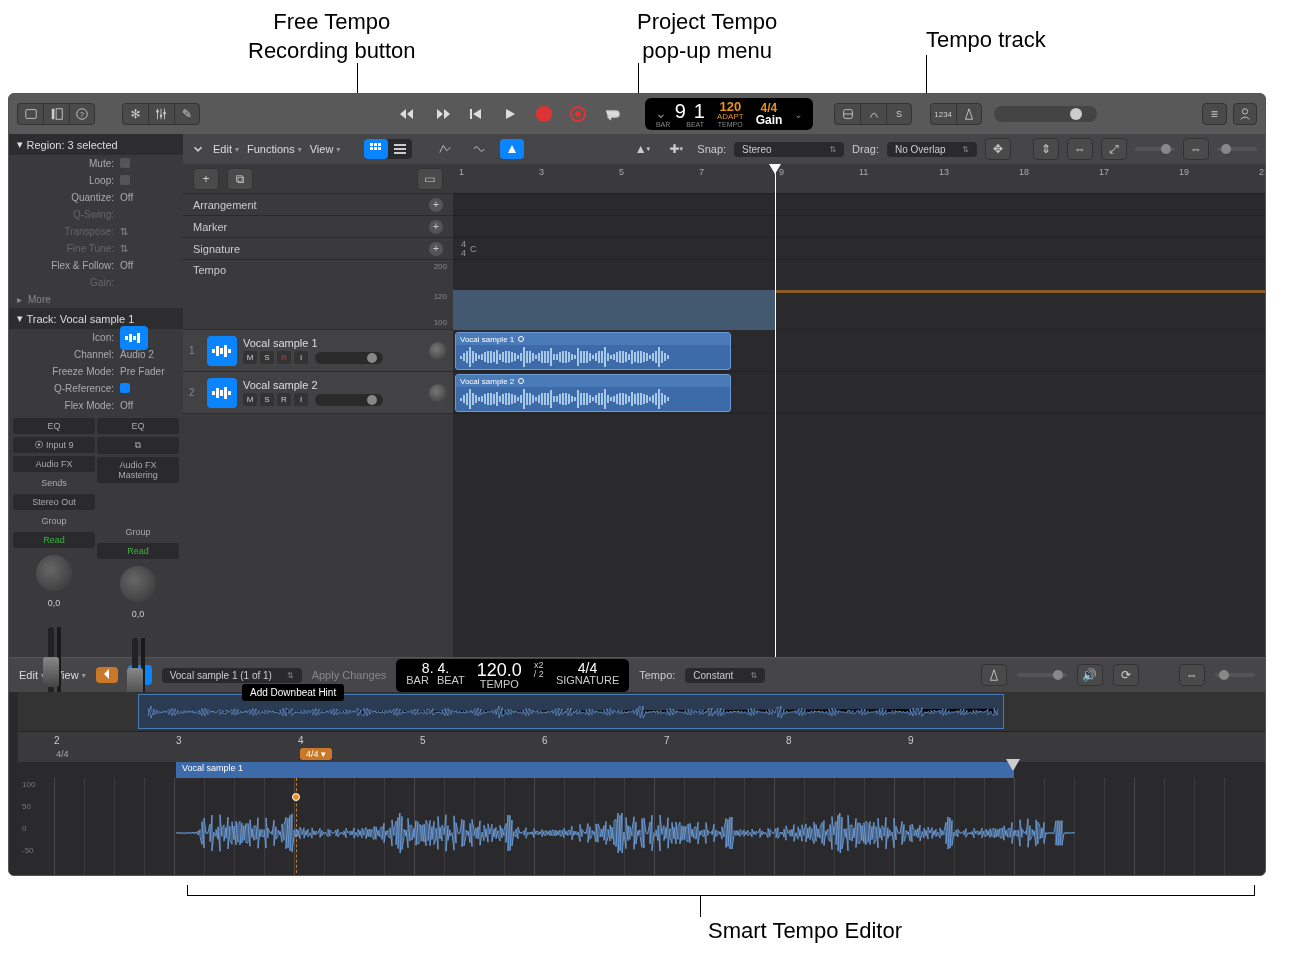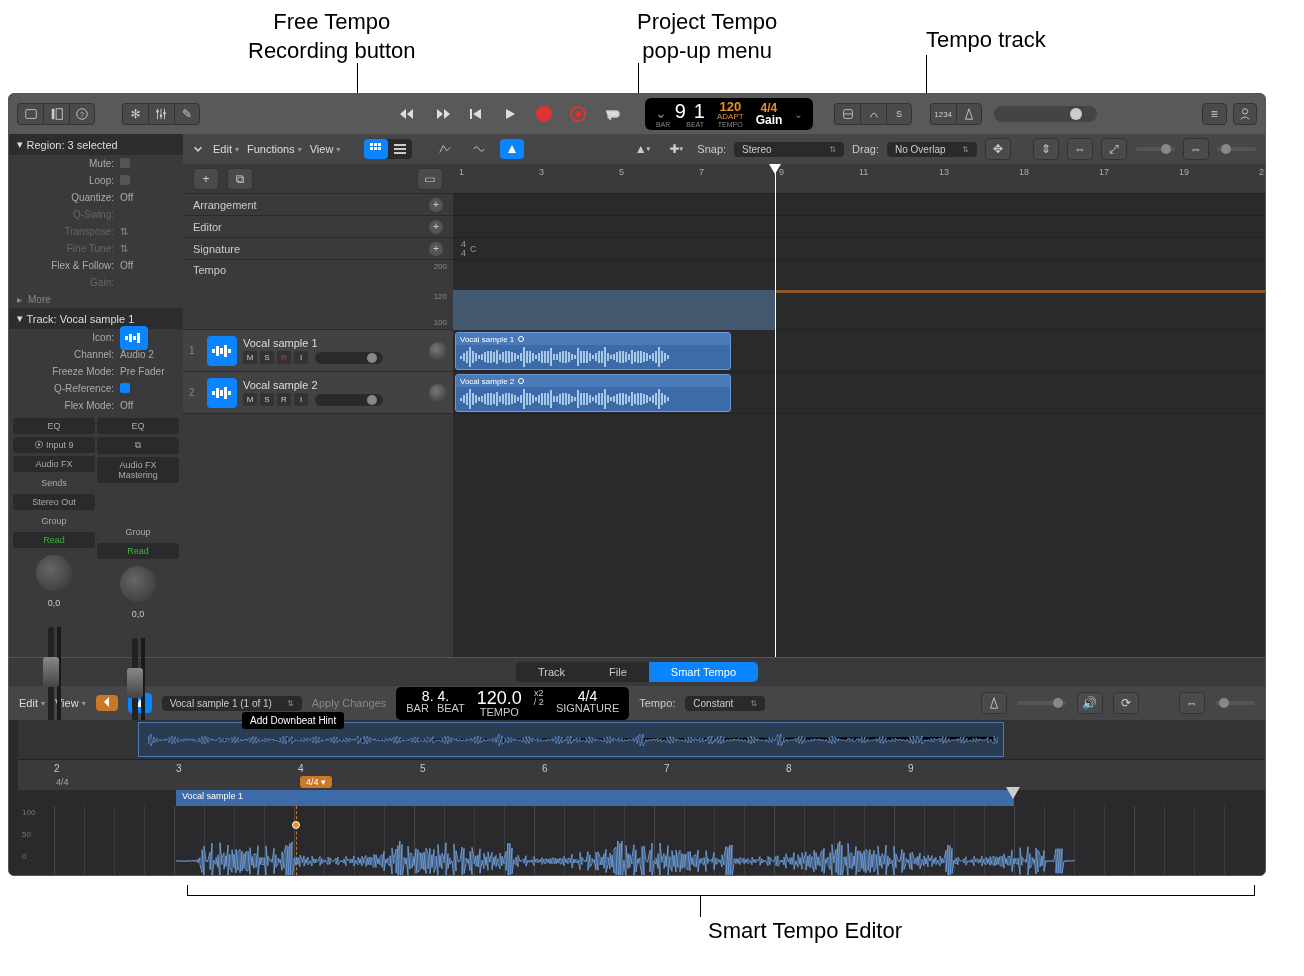--- a/index.html
+++ b/index.html
@@ -491,21 +491,21 @@
               <div class="tb-btn">+</div>
               <div class="tb-btn">⧉</div>
             </div>
             <div class="tb-btn">▭</div>
           </div>
           <div class="th-row">
               <span>Arrangement</span>
               <span class="th-add">+</span>
             </div>
           <div class="th-row">
-              <span>Editor</span>
+              <span>Marker</span>
               <span class="th-add">+</span>
             </div>
           <div class="th-row">
               <span>Signature</span>
               <span class="th-add">+</span>
             </div>
           <div class="th-row th-tempo-vals" style="align-items:flex-start;padding-top:4px;position:relative">
             <span>Tempo</span>
             <span style="position:absolute;right:6px;top:2px;font-size:8px;color:#888">200</span>
             <span style="position:absolute;right:6px;top:32px;font-size:8px;color:#888">120</span>
@@ -747,27 +747,20 @@
                   <span style="height: 3.57487px;"></span>
                 </div>
             </div>
           </div>
         </div>
       </div>
     </div>
   </div>
 
   <div class="editor">
-    <div class="editor-tabs">
-      <div class="seg-tabs">
-        <div class="seg-tab">Track</div>
-        <div class="seg-tab">File</div>
-        <div class="seg-tab on">Smart Tempo</div>
-      </div>
-    </div>
     <div class="editor-tb">
       <div class="dd">Edit</div>
       <div class="dd">View</div>
       <div class="orange-btn"><svg width="10" height="10" viewBox="0 0 10 10" fill="#fff">
             <polygon points="7,0 2,5 7,10"></polygon>
           </svg></div>
       <div class="blue-btn">
           <svg width="10" height="10" viewBox="0 0 10 10" fill="#fff">
             <polygon points="1,9 5,1 9,9"></polygon>
           </svg>

